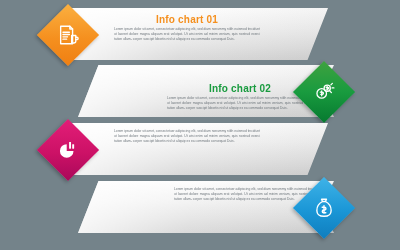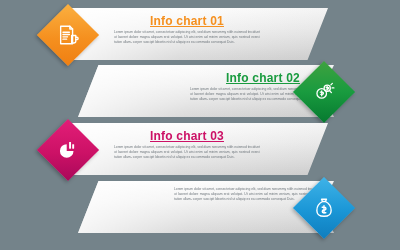--- a/index.html
+++ b/index.html
@@ -32,21 +32,21 @@
   }
   .banner .sheen{
     position:absolute;inset:0;
     background:linear-gradient(105deg,rgba(255,255,255,.85) 0%,rgba(255,255,255,.15) 45%,rgba(0,0,0,.04) 100%);
     pointer-events:none;
   }
 
   
   .txtwrap{position:absolute;top:6px;width:150px;text-align:center;}
   .title{
-    font-size:12px;font-weight:bold;letter-spacing:.2px;margin:0 0 2px 0;text-decoration:underline;
+    font-size:10px;font-weight:bold;letter-spacing:.2px;margin:0 0 2px 0;
   }
   .desc{
     font-size:3.3px;line-height:1.55;color:#6e767c;text-align:justify;
     margin:0;padding:0 2px;
   }
 
   
   .diamond{
     position:absolute;width:44px;height:44px;
     transform:rotate(45deg);
@@ -63,21 +63,21 @@
   #row2{top:65px;}
   #row3{top:123px;}
   #row4{top:181px;}
 
   .d1{left:46px;top:5px;background:linear-gradient(135deg,#fbb040 0%,#f5901f 55%,#ef7f12 100%);}
   .d2{left:302px;top:5px;background:linear-gradient(135deg,#3fa23f 0%,#199b3f 50%,#06792f 100%);}
   .d3{left:46px;top:5px;background:linear-gradient(135deg,#e31e78 0%,#cc1166 55%,#a9085a 100%);}
   .d4{left:302px;top:5px;background:linear-gradient(135deg,#3fb3e8 0%,#1a96d6 55%,#0f7dbd 100%);}
 
   .t1{left:112px;}
-  .t2{left:188px;}
+  .t2{left:165px;margin-top:12px;}
   .t3{left:112px;}
   .t4{left:172px;}
 </style>
 </head>
 <body style="background: rgb(116, 131, 138);">
 
 <div class="stage">
 
   <div class="row" id="row1">
     <div class="banner ltr">
@@ -119,21 +119,20 @@
         </svg>
       </div>
     </div>
   </div>
 
   <div class="row" id="row3">
     <div class="banner ltr">
       <div class="sheen"></div>
     </div>
     <div class="txtwrap t3">
-      <div class="title" style="color:#cc1166">Info chart 03</div>
       <div class="desc">Lorem ipsum dolor sit amet, consectetuer adipiscing elit, sed diam nonummy nibh euismod tincidunt ut laoreet dolore magna aliquam erat volutpat. Ut wisi enim ad minim veniam, quis nostrud exerci tation ullam- corper suscipit lobortis nisl ut aliquip ex ea commodo consequat Duis.</div>
     </div>
     <div class="diamond d3">
       <div class="ico">
         <svg viewBox="0 0 24 24" fill="#ffffff">
           <path d="M10.6 5.6a7.4 7.4 0 1 0 7.4 7.4h-7.4z"></path>
           <rect x="13.2" y="3.2" width="2.1" height="7.4" rx="0.4"></rect>
           <rect x="16.6" y="5.6" width="2.1" height="5" rx="0.4"></rect>
         </svg>
       </div>

